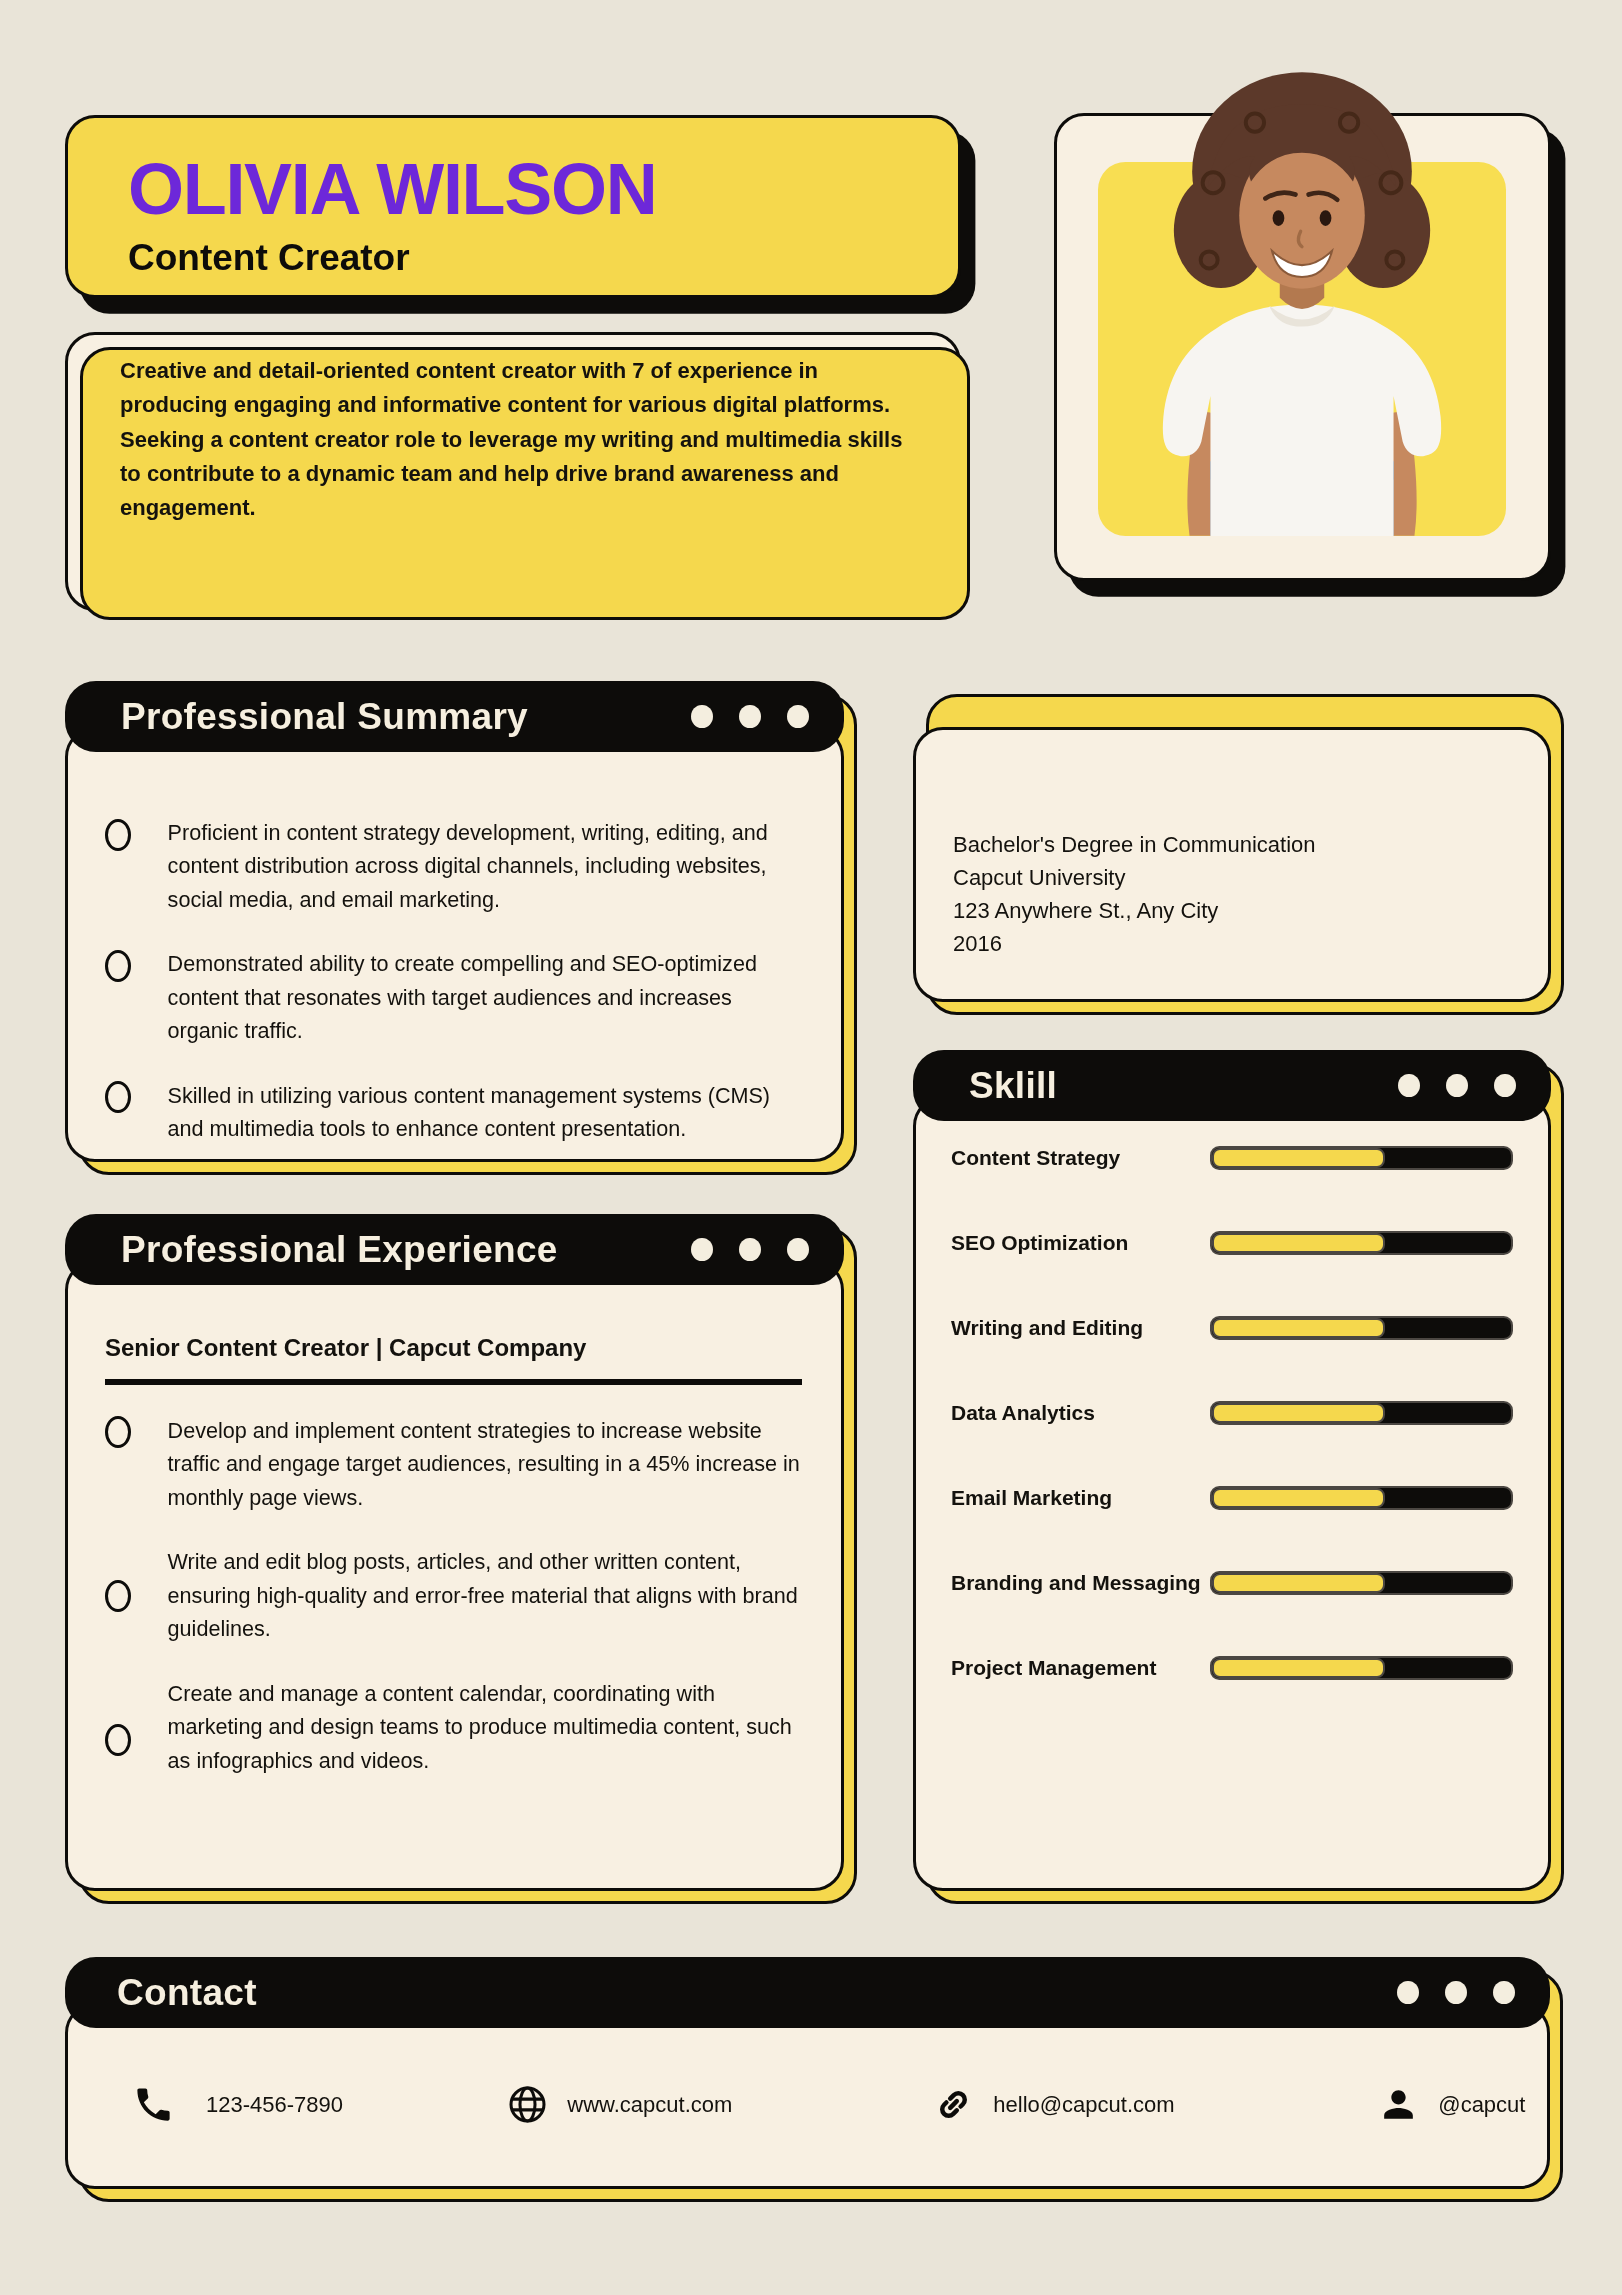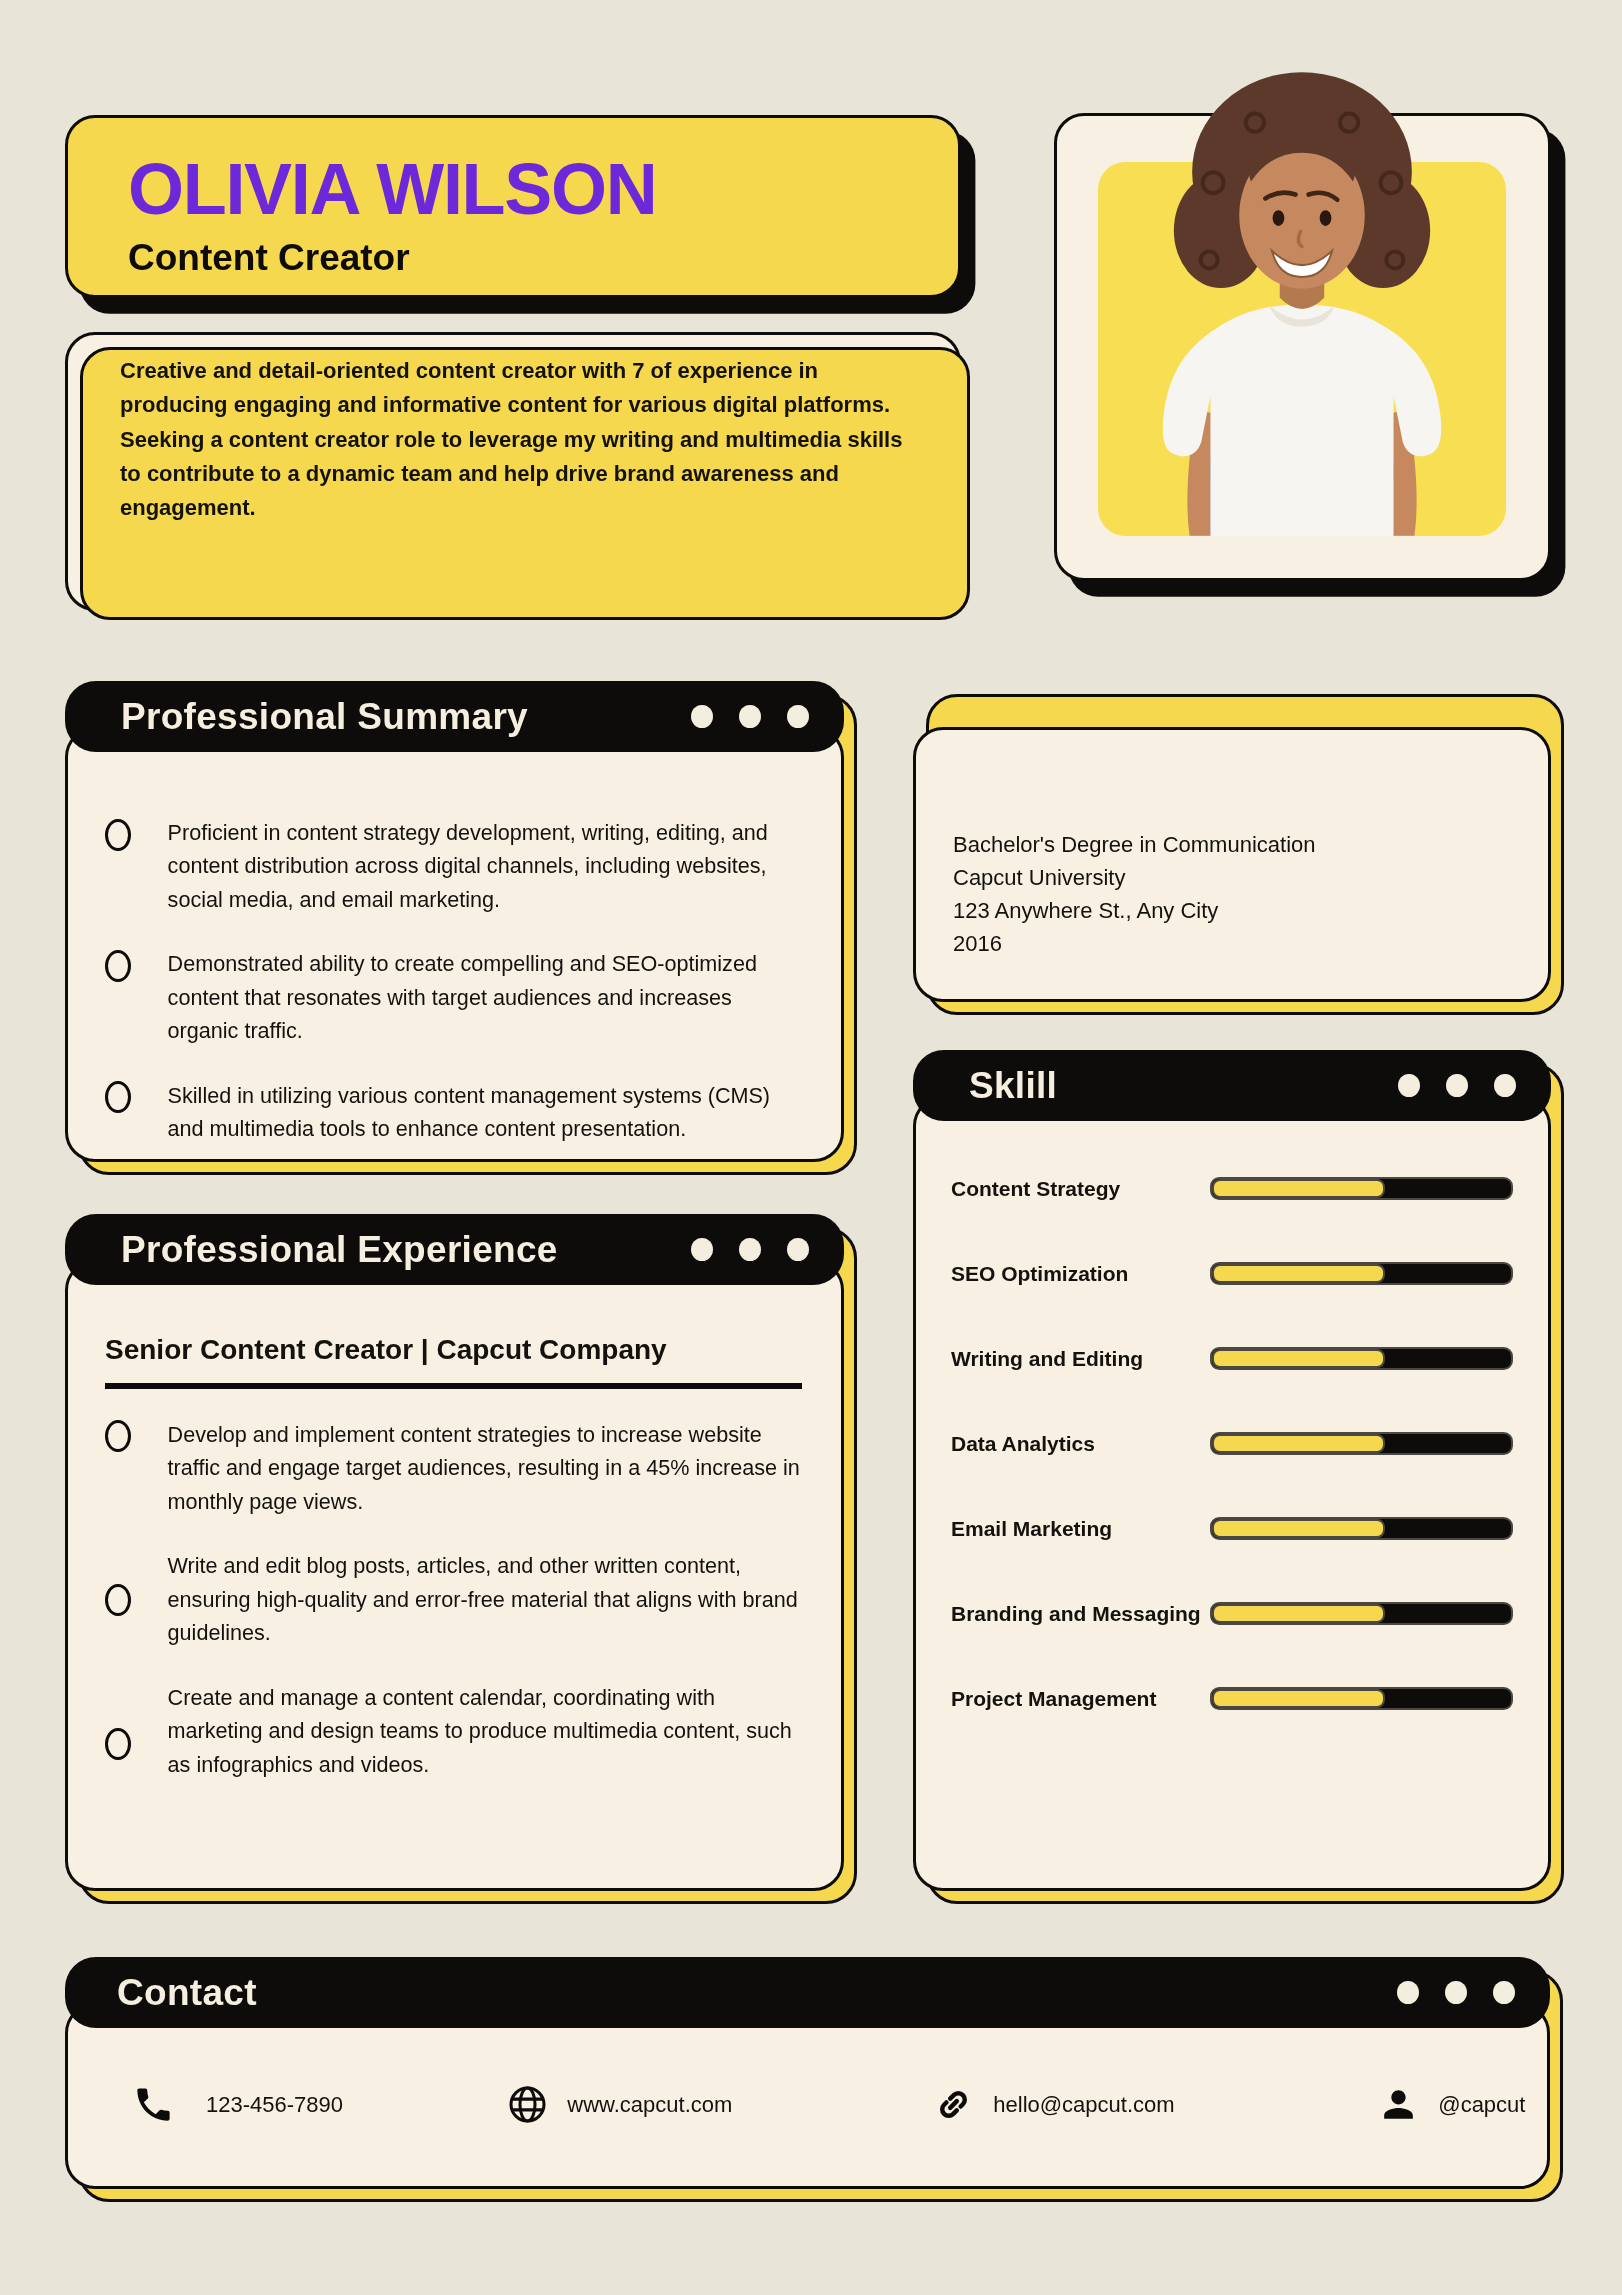--- a/index.html
+++ b/index.html
@@ -57,33 +57,33 @@
   .bullet-circle{
     flex:0 0 auto;width:19.6px;height:26px;border:3.9px solid #0D0C0A;border-radius:50%;
     margin:2.6px 37px 0 0;background:transparent;
   }
   .bullet-row p{margin:0;font-size:21.6px;line-height:1.55;max-width:661px;}
   
   .edu-lines{padding:98px 33px 0 37px;font-size:22px;line-height:1.5;}
   .edu-lines div{margin:0;}
   
   .skills-list{padding:47px 35px 0 35px;}
-  .skill-row{display:flex;align-items:center;height:85px;}
+  .skill-row{display:flex;align-items:flex-start;height:85px;}
   .skill-label{font-size:21px;font-weight:bold;letter-spacing:0;}
   .skill-bar{
     margin-left:auto;box-sizing:border-box;width:303px;height:23.6px;
     background:#0D0C0A;border:2.6px solid #4B4742;border-radius:9.2px;overflow:hidden;
   }
   .skill-fill{
     box-sizing:border-box;height:100%;background:#F5D84D;
     border:2px solid #4B4742;border-radius:7.9px;
   }
   
   .exp-body{padding:71px 39px 0 37px;}
-  .exp-title{font-size:28px;font-weight:bold;margin:0;}
+  .exp-title{font-size:24px;font-weight:bold;margin:0;}
   .exp-meta{font-size:24px;font-weight:normal;margin:5.2px 0 0 0;}
   .exp-divider{height:5.9px;background:#0D0C0A;border:none;margin:17px 0 29px 0;width:697px;}
   .exp-body .bullet-row p{max-width:654px;}
   
   .contact-item{position:absolute;top:77px;display:flex;align-items:center;gap:18.3px;}
   .contact-item .cicon{width:43px;height:43px;flex:0 0 auto;}
   .contact-item .ctext{font-size:22px;}
   svg .ink-fill{fill:#0D0C0A;}
   svg .ink-stroke{stroke:#0D0C0A;fill:none;}
 </style>

